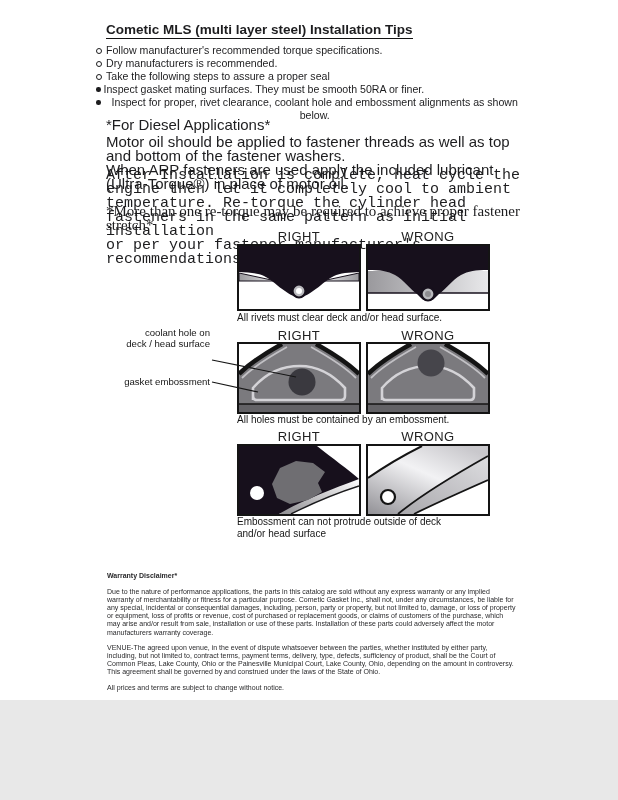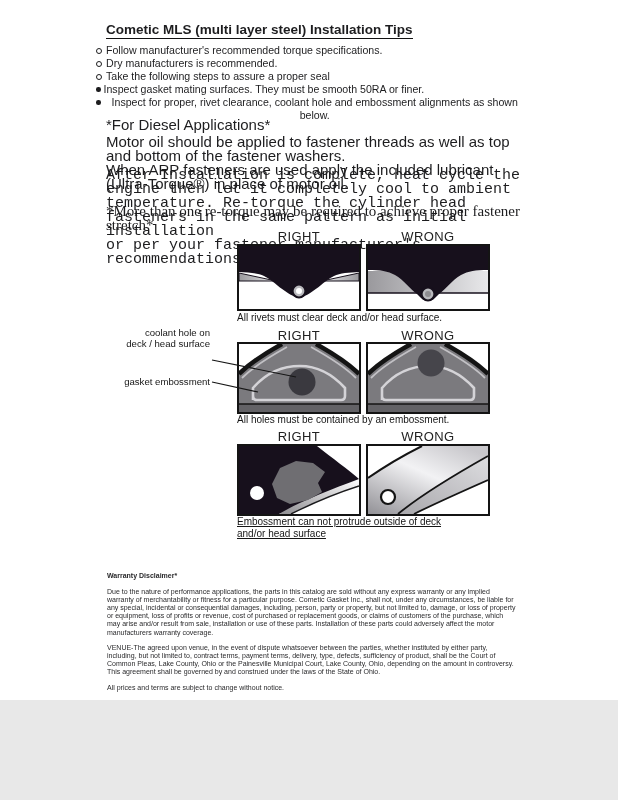--- a/index.html
+++ b/index.html
@@ -230,21 +230,21 @@
           <path d="M54,0 L120,0 L120,34 C95,45 68,57 46,68 L0,68 L0,32 C20,18 38,8 54,0 Z" fill="url(#g3b)"></path>
           <path d="M0,32 C20,18 38,8 54,0" fill="none" stroke="#141414" stroke-width="2"></path>
           <path d="M120,10 C88,28 54,48 30,68 L46,68 C68,56 95,44 120,34 Z" fill="url(#g3c)"></path>
           <path d="M120,10 C88,28 54,48 30,68" fill="none" stroke="#141414" stroke-width="1.8"></path>
           <path d="M120,34 C95,45 68,57 46,68" fill="none" stroke="#141414" stroke-width="1.8"></path>
           <circle cx="20" cy="51" r="7" fill="#ffffff" stroke="#141414" stroke-width="2.2"></circle>
         </svg>
       </div>
     </div>
   </div>
-  <div class="abs figcaption" style="top:516px;text-decoration:underline;">Embossment can not protrude outside of deck
+  <div class="abs figcaption" style="top:516px;">Embossment can not protrude outside of deck
 and/or head surface</div>
 
   <div class="abs legal">
     <p class="lh">Warranty Disclaimer*</p>
     <p>Due to the nature of performance applications, the parts in this catalog are sold without any express warranty or any implied warranty of merchantability or fitness for a particular purpose.  Cometic Gasket Inc., shall not, under any circumstances, be liable for any special, incidental or consequential damages, including, person, party or property, but not limited to, damage, or loss of property or equipment, loss of profits or revenue, cost of purchased or replacement goods, or claims of customers of the purchase, which may arise and/or result from sale, installation or use of these parts.  Installation of these parts could adversely affect the motor manufacturers warranty coverage.</p>
     <p>VENUE-The agreed upon venue, in the event of dispute whatsoever between the parties, whether instituted by either party, including, but not limited to, contract terms, payment terms, delivery, type, defects, sufficiency of product, shall be the Court of Common Pleas, Lake County, Ohio or the Painesville Municipal Court, Lake County, Ohio, depending on the amount in controversy.
 This agreement shall be governed by and construed under the laws of the State of Ohio.</p>
     <p>All prices and terms are subject to change without notice.</p>
     <p>Terms COD- Secured with a completed dealer/jobber application on File, COD-Company check with a current credit card number on file.  Open accounts may be established by well rated firms.  A credit application is available upon request.  Open accounts are due payable Net 30 days from date of invoice.  No statement will be sent.  If an account becomes 60 or more days past due, it is subject to being placed on credit hold.  No orders will be shipped or new orders accepted until past due balance is paid.  If an account becomes 90 or more days past due, it is subject to being placed for collections.  All costs of collection are the responsibility of the customer, including attorney fees, court costs, and other expenses of litigation.</p>
     <p>Returns- Authorized (RGA) must be obtained in advance on all returns.  A packing slip or invoice number must accompany the merchandise.  No returns after 30 days from invoice date.  All returns are subject to a 25% restocking charge.  All custom designed and custom manufactured gaskets are non-returnable.</p>

